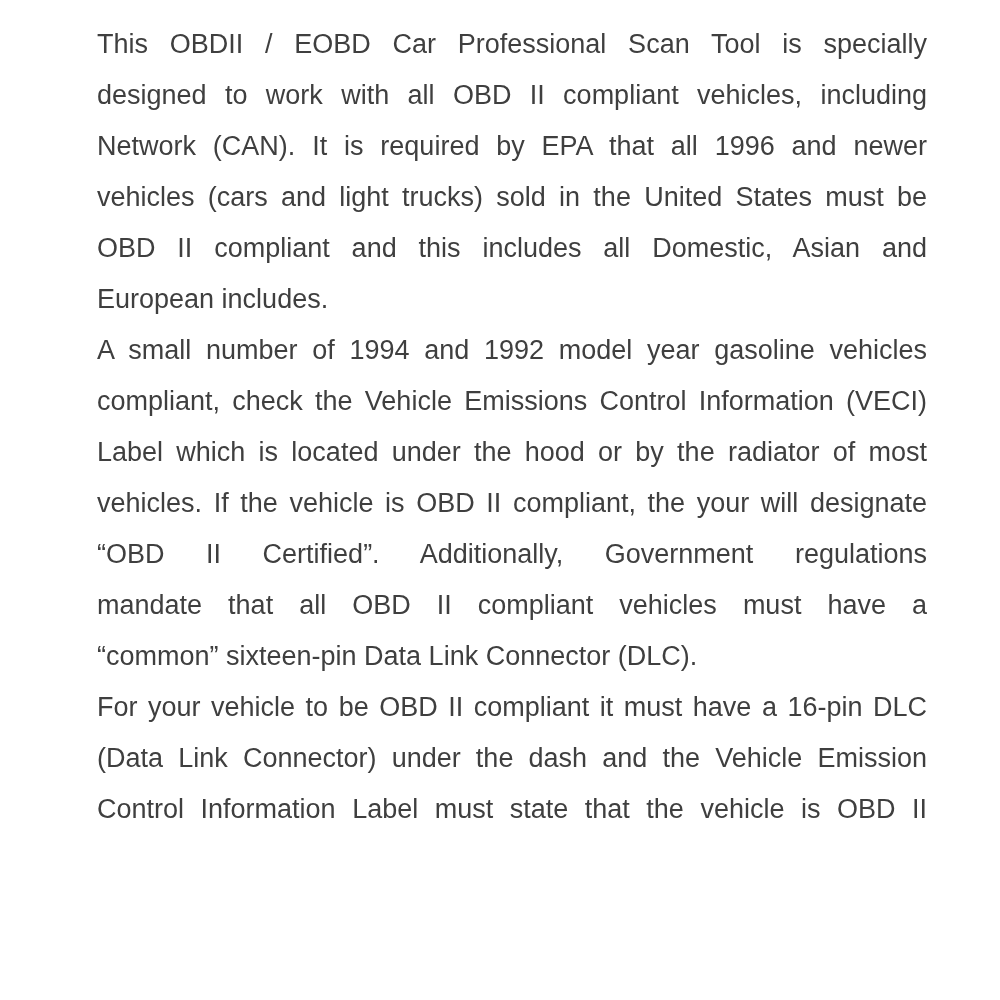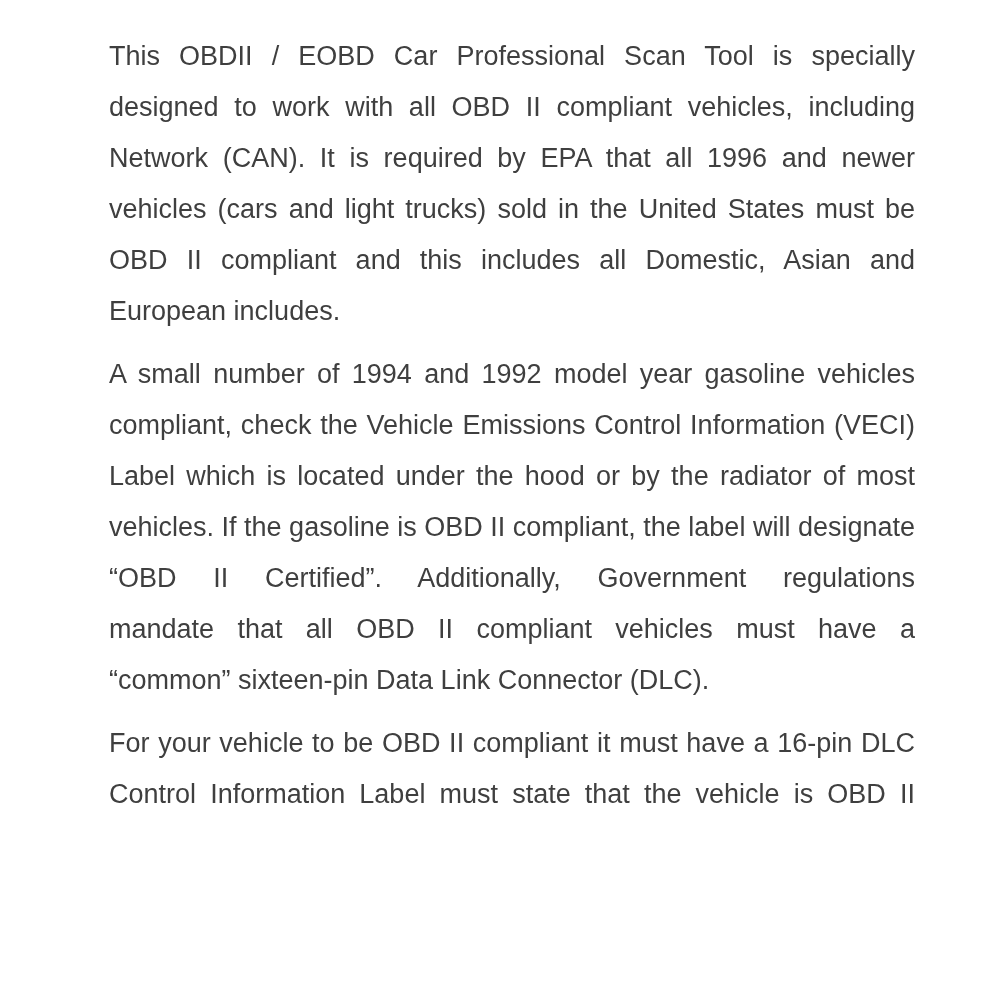--- a/index.html
+++ b/index.html
@@ -18,21 +18,21 @@
     left: 97px;
     top: 19px;
     width: 830px;
     font-family: "Liberation Sans", sans-serif;
     font-size: 27px;
     line-height: 51px;
     font-weight: 400;
     color: #3f3f3f;
   }
   .para {
-    margin: 12px;
+    margin: 0;
     padding: 0;
   }
   .line {
     text-align: justify;
     text-align-last: justify;
     height: 51px;
     overflow: hidden;
   }
   .line.last {
     text-align-last: left;
@@ -47,22 +47,23 @@
       <div class="line">designed to work with all OBD II compliant vehicles, including</div>
       <div class="line">Network (CAN). It is required by EPA that all 1996 and newer</div>
       <div class="line">vehicles (cars and light trucks) sold in the United States must be</div>
       <div class="line">OBD II compliant and this includes all Domestic, Asian and</div>
       <div class="line last">European includes.</div>
     </div>
     <div class="para">
       <div class="line">A small number of 1994 and 1992 model year gasoline vehicles</div>
       <div class="line">compliant, check the Vehicle Emissions Control Information (VECI)</div>
       <div class="line">Label which is located under the hood or by the radiator of most</div>
-      <div class="line">vehicles. If the gasoline is OBD II compliant, the label will designate</div>
+      <div class="line">vehicles. If the vehicle is OBD II compliant, the your will designate</div>
       <div class="line">“OBD II Certified”. Additionally, Government regulations</div>
       <div class="line">mandate that all OBD II compliant vehicles must have a</div>
       <div class="line last">“common” sixteen-pin Data Link Connector (DLC).</div>
     </div>
     <div class="para">
       <div class="line">For your vehicle to be OBD II compliant it must have a 16-pin DLC</div>
+      <div class="line">(Data Link Connector) under the dash and the Vehicle Emission</div>
       <div class="line">Control Information Label must state that the vehicle is OBD II</div>
     </div>
   </div>
 
 </body></html>

